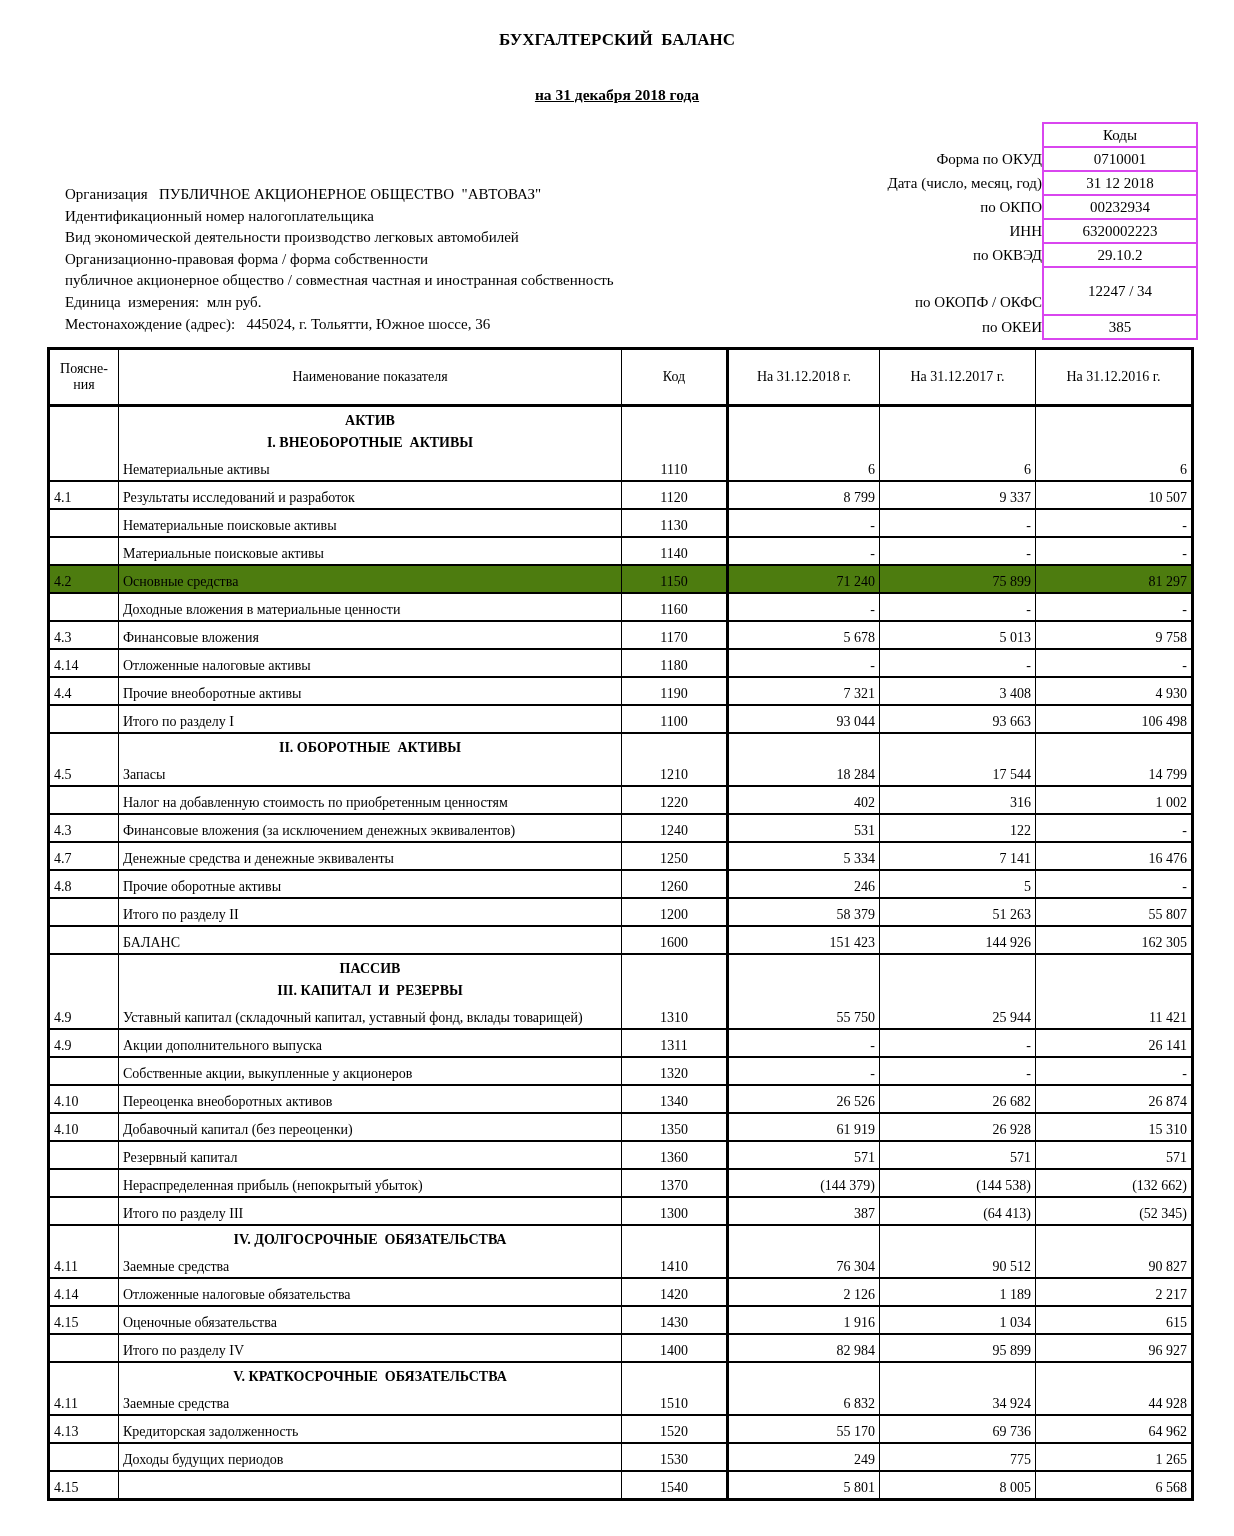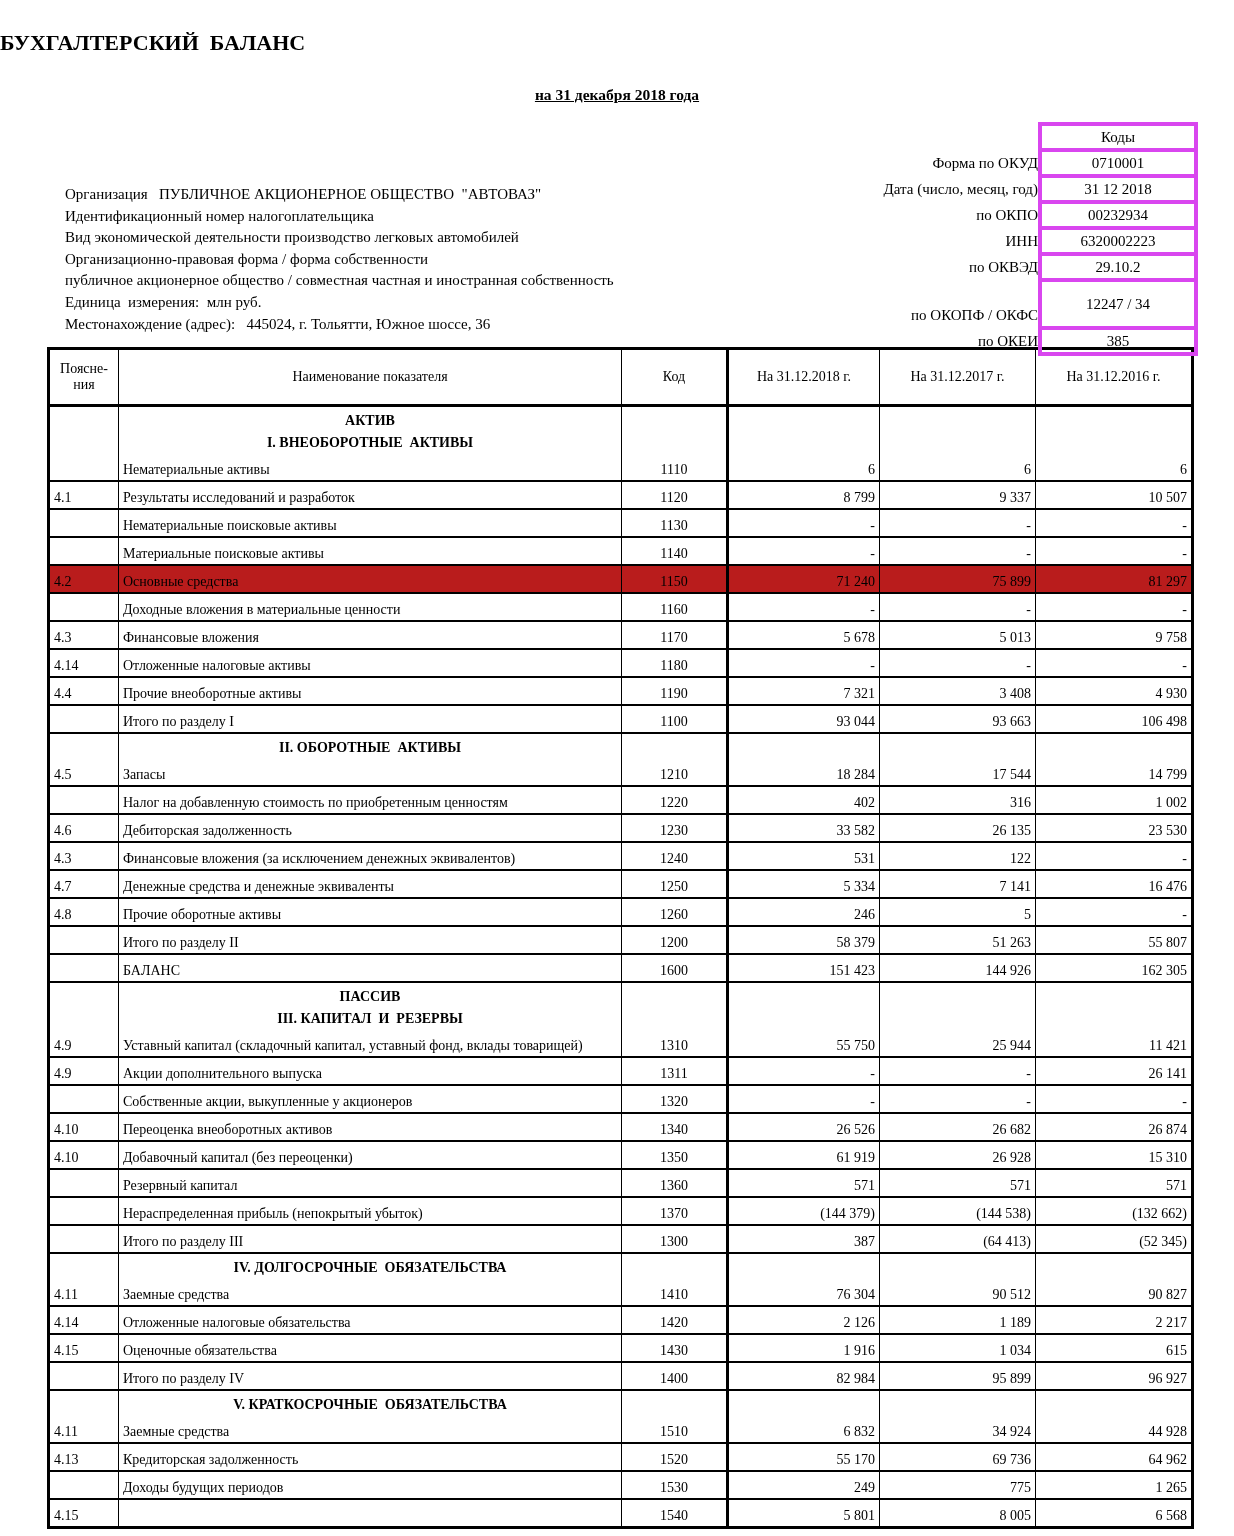--- a/index.html
+++ b/index.html
@@ -3,42 +3,42 @@
 <meta charset="utf-8">
 <style>
   html,body {margin:0; padding:0; background:#ffffff;}
   .page {
     position:relative; width:1234px; height:1536px; background:#fff;
     font-family:"Liberation Serif", serif; color:#000; overflow:hidden;
   }
   
   .doc-header {position:relative; height:347px;}
   .title {
-    position:absolute; top:30px; left:0; width:100%; text-align:left;
-    font-weight:bold; font-size:22px; white-space:pre-wrap;
+    position:absolute; top:30px; left:0; width:100%; text-align:center;
+    font-weight:bold; font-size:17px; white-space:pre-wrap;
   }
   .subtitle {
     position:absolute; top:86px; left:0; width:100%; text-align:center;
     font-weight:bold; font-size:15.5px; white-space:pre-wrap;text-decoration:underline;
   }
   .org-info {
     position:absolute; left:65px; top:184px; font-size:15px;
     line-height:21.6px; white-space:pre-wrap;
   }
   .codes-table {
     position:absolute; top:122px; right:36px; border-collapse:collapse;
     font-size:15px;
   }
   .codes-table td {padding:0;}
   .codes-label {
     text-align:right; padding-right:5px; min-width:200px; height:22px;
     vertical-align:middle; white-space:pre-wrap;
   }
   .codes-value {
-    border:4px solid #d946ef; width:152px; text-align:center;
+    border:2px solid #d946ef; width:152px; text-align:center;
     vertical-align:middle; height:22px;
   }
   .codes-table tr:nth-child(7) .codes-value,
   .codes-table tr:nth-child(7) .codes-label {height:44px;}
   .codes-table tr:nth-child(7) .codes-label {vertical-align:bottom; padding-bottom:4px;}
   .codes-hdr {font-weight:normal;}
   
   .main {
     border-collapse:collapse; margin-left:47px; width:1144px;
     font-size:14px; border:3px solid #000; table-layout:fixed;
@@ -53,21 +53,21 @@
     border-top-width:3px; border-bottom-width:3px;
   }
   .main td {height:22px;}
   .c-expl {text-align:left;}
   .c-code {text-align:center;}
   .c-val  {text-align:right; padding-right:10px;}
   .c-v1   {border-left-width:3px !important;}
   .sec-line {text-align:center; font-weight:bold; white-space:pre-wrap; padding:4px 0 2px;}
   .has-sec .name-line {padding-top:9px;}
   .name-line {white-space:pre-wrap;}
-  .hl td {background:#b91c1c;}
+  .hl td {background:#4d7c0f;}
   .total .name-line, .total .c-val {font-weight:normal;}
 </style>
 </head>
 <body>
 
 <div class="page">
 
   <div class="doc-header">
     <div class="title">БУХГАЛТЕРСКИЙ  БАЛАНС</div>
     <div class="subtitle">на 31 декабря 2018 года</div>
@@ -250,30 +250,20 @@
           <td class="c-expl"></td>
           <td class="c-name">
             <div class="name-line">Налог на добавленную стоимость по приобретенным ценностям</div>
           </td>
           <td class="c-code">1220</td>
           <td class="c-val c-v1">402</td>
           <td class="c-val">316</td>
           <td class="c-val">1 002</td>
         </tr>
         <tr>
-          <td class="c-expl">4.6</td>
-          <td class="c-name">
-            <div class="name-line">Дебиторская задолженность</div>
-          </td>
-          <td class="c-code">1230</td>
-          <td class="c-val c-v1">33 582</td>
-          <td class="c-val">26 135</td>
-          <td class="c-val">23 530</td>
-        </tr>
-        <tr>
           <td class="c-expl">4.3</td>
           <td class="c-name">
             <div class="name-line">Финансовые вложения (за исключением денежных эквивалентов)</div>
           </td>
           <td class="c-code">1240</td>
           <td class="c-val c-v1">531</td>
           <td class="c-val">122</td>
           <td class="c-val">-</td>
         </tr>
         <tr>

